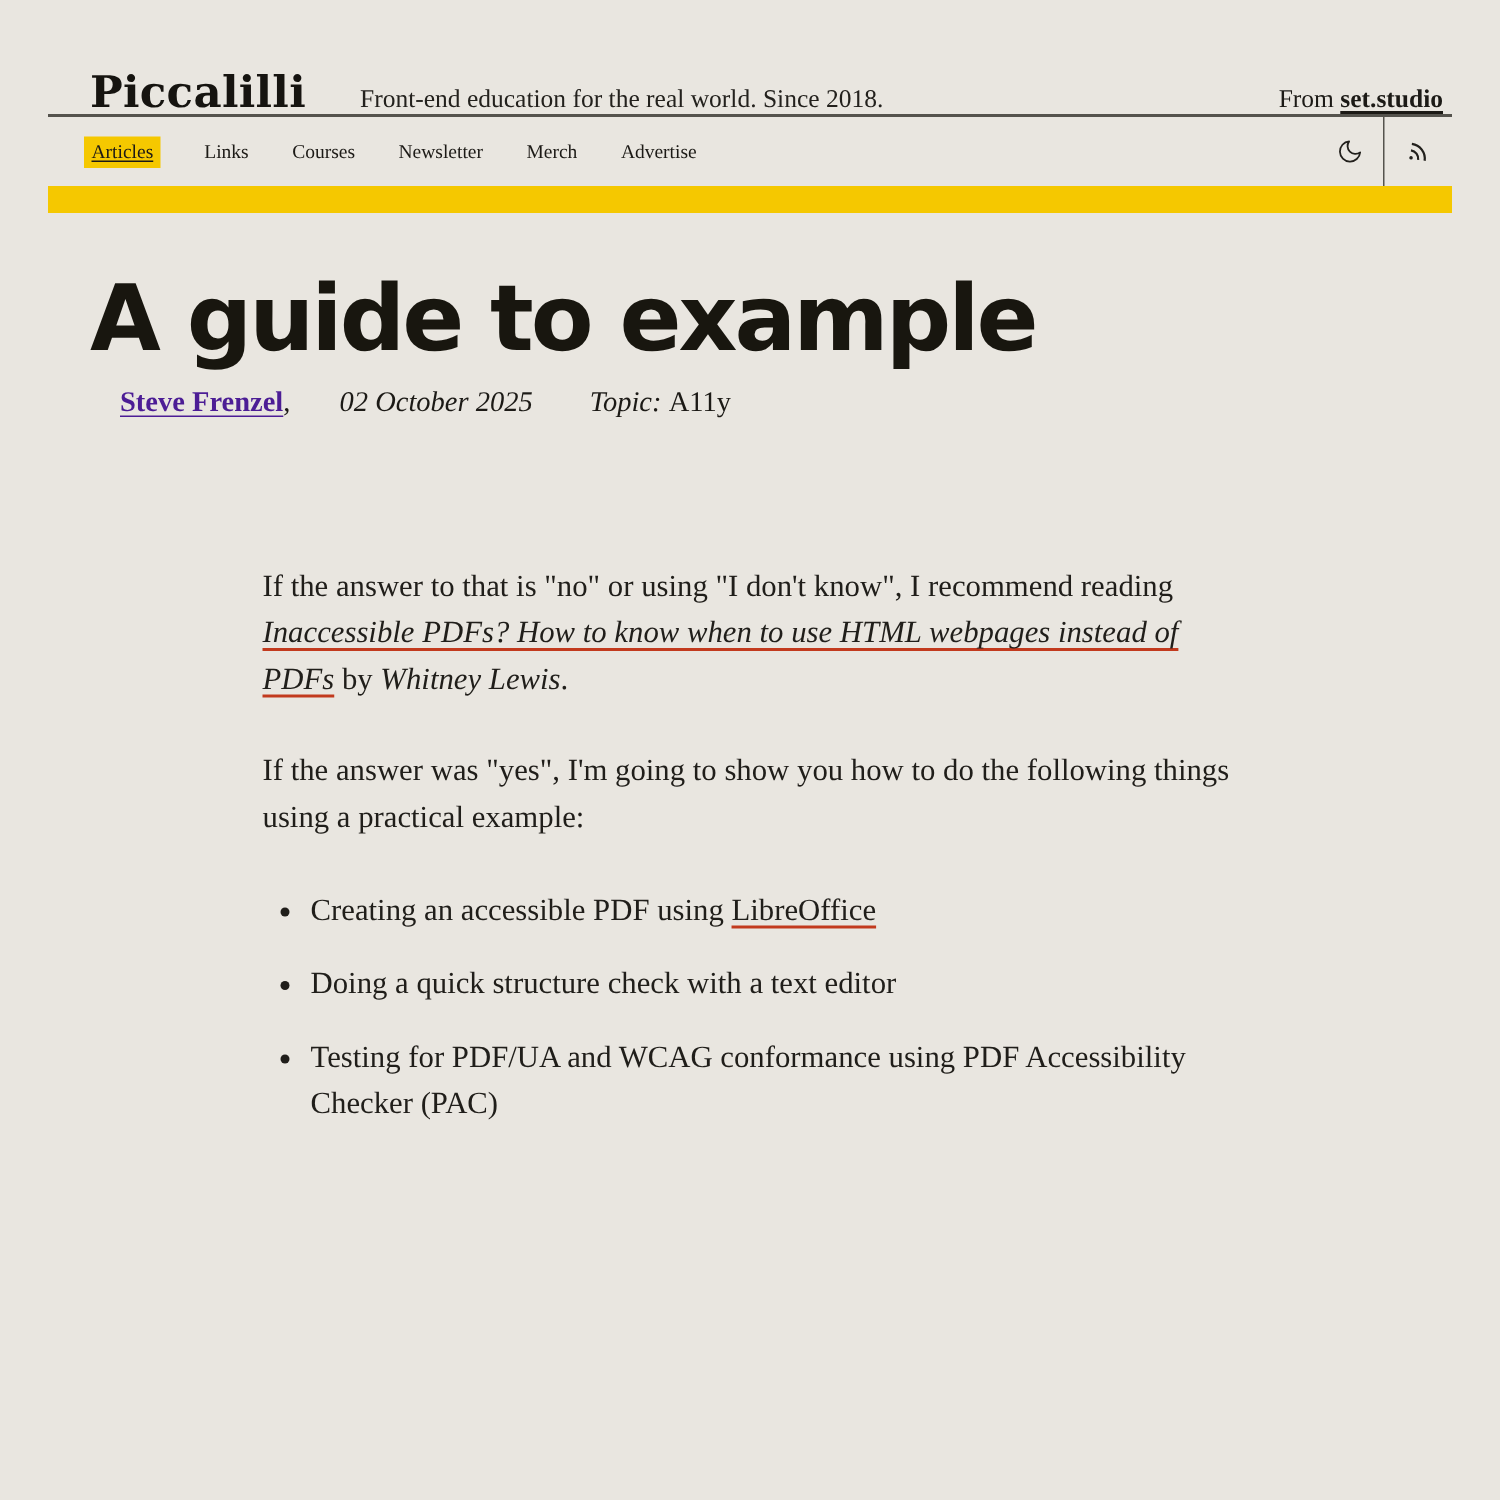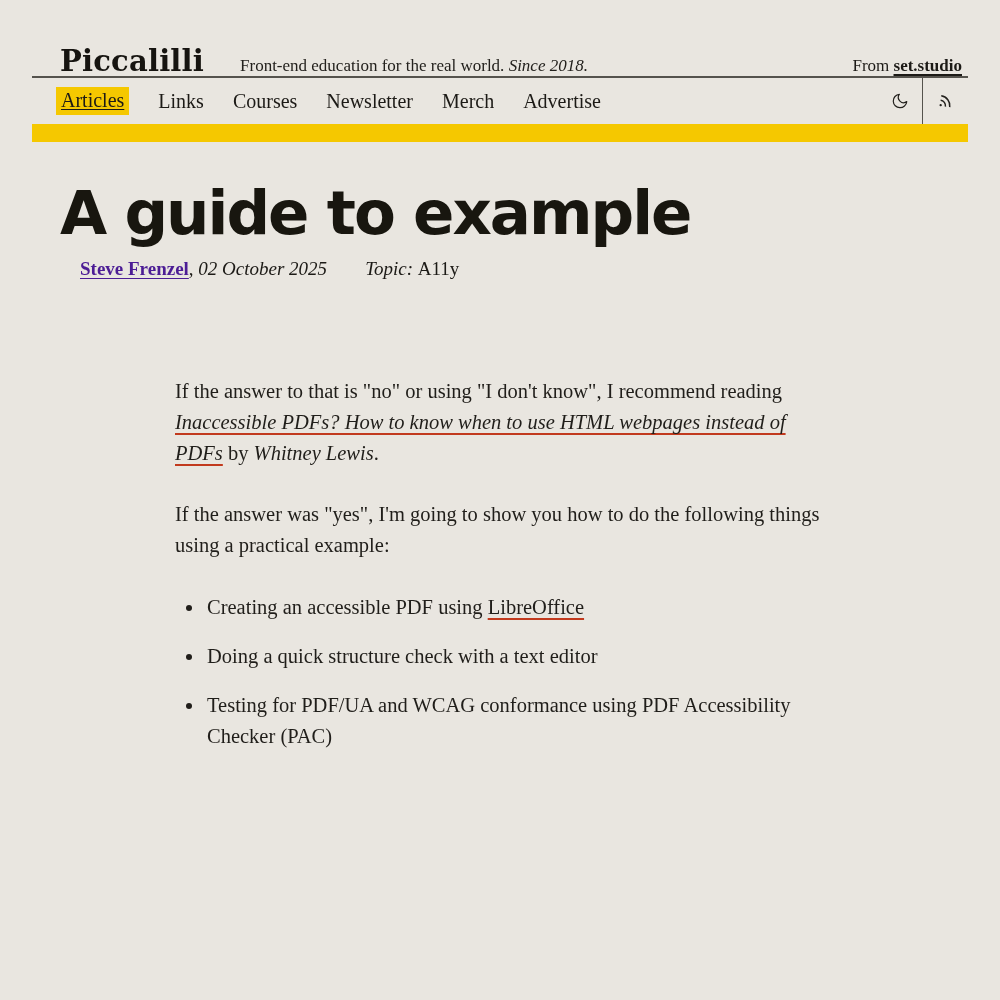--- a/index.html
+++ b/index.html
@@ -28,21 +28,21 @@
     letter-spacing: 0.2px;
     color: #161410;
     text-decoration: none;
     cursor: pointer;
   }
   .tagline {
     margin-left: 36px;
     font-size: 17px;
     color: #23211d;
   }
-  .tagline .em { font-style: italic; }
+  .tagline .em { }
   .from-link-wrap {
     margin-left: auto;
     font-size: 17px;
     white-space: nowrap;
   }
   .from-link-wrap a {
     color: #1c1a16;
     font-weight: bold;
     text-decoration: underline;
     text-underline-offset: 3px;
@@ -57,21 +57,21 @@
   .nav {
     display: flex;
     align-items: stretch;
     height: 46px;
   }
   .nav-links {
     display: flex;
     align-items: center;
     gap: 29px;
     padding-left: 24px;
-    font-size: 20px;
+    font-size: 13px;
   }
   .nav-links a {
     color: #1c1a16;
     text-decoration: none;
     cursor: pointer;
   }
   .nav-links a.active {
     background: #f5c800;
     padding: 2px 5px 3px;
     text-decoration: underline;
@@ -123,21 +123,21 @@
   }
   .byline .author {
     font-weight: bold;
     color: #4c1d95;
     text-decoration: underline;
     text-underline-offset: 3px;
     text-decoration-thickness: 1.3px;
     cursor: pointer;
     margin-left: 20px;
   }
-  .byline .date { font-style: italic; }
+  .byline .date { font-style: italic; margin-left: 28px; }
   .byline .topic-label { font-style: italic; margin-left: 38px; }
   .byline .topic-link {
     color: #1c1a16;
     text-underline-offset: 3px;
     text-decoration-thickness: 1.2px;
     cursor: pointer;
   }
   .article-body {
     margin: 96px 0 0 115px;
     width: 645px;

